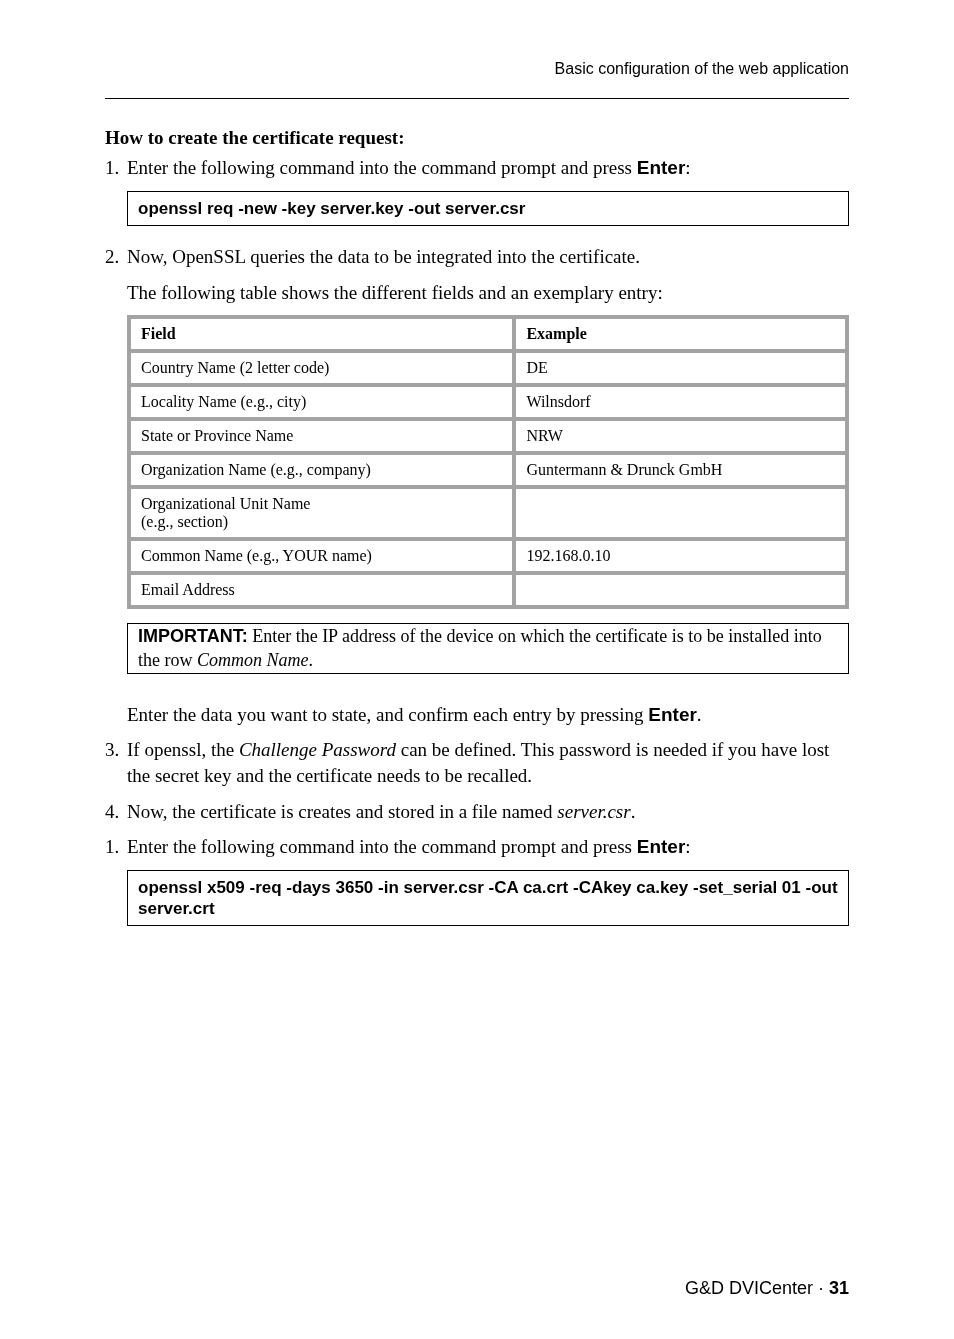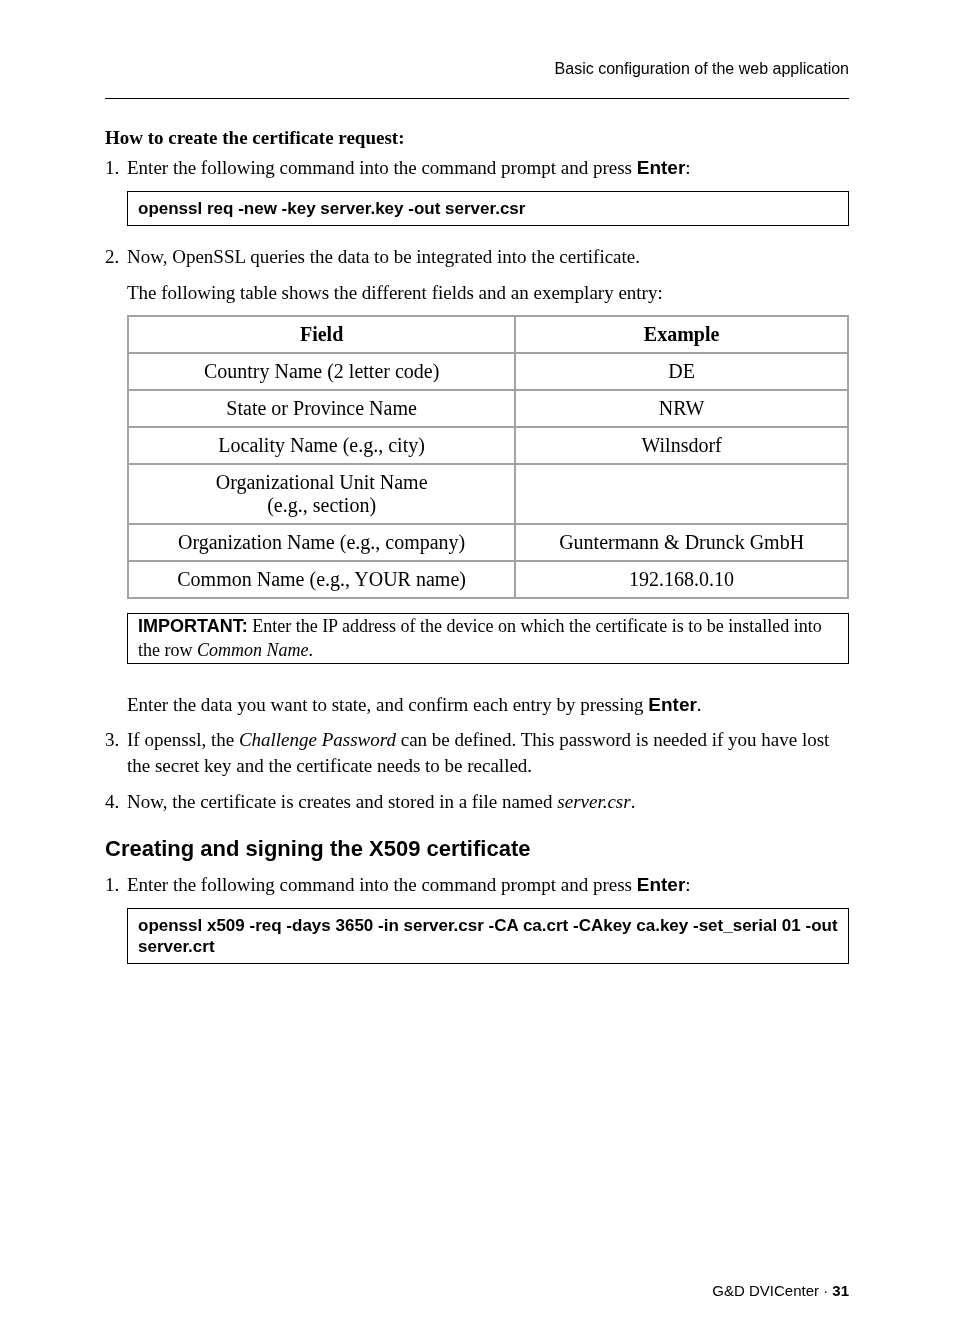--- a/index.html
+++ b/index.html
@@ -59,24 +59,24 @@
     font-size: 19px;
     margin-bottom: 10px;
     line-height: 1.35;
   }
   table.fields {
     border-collapse: collapse;
     width: calc(100% - 22px);
     margin: 10px 0 14px 22px;
   }
   table.fields th, table.fields td {
-    border: 2px solid #a3a3a3;
+    border: 4px solid #a3a3a3;
     padding: 6px 10px;
-    font-size: 20px;
-    text-align: center;
+    font-size: 16px;
+    text-align: left;
     vertical-align: top;
   }
   table.fields th {
     font-weight: bold;
   }
   .important-box {
     border: 1.5px solid #000;
     padding: 0 10px;
     margin: 10px 0 28px 22px;
     font-size: 18px;
@@ -93,21 +93,21 @@
     font-family: Arial, Helvetica, sans-serif;
     font-weight: bold;
     font-size: 22px;
     margin: 22px 0 10px 0;
   }
   .footer {
     position: absolute;
     bottom: 40px;
     right: 105px;
     font-family: Arial, Helvetica, sans-serif;
-    font-size: 15px;
+    font-size: 18px;
     text-align: center;
   }
   .footer .pg {
     font-weight: bold;
   }
 </style>
 </head>
 <body>
 
 <div class="page">
@@ -134,60 +134,63 @@
         <th>Field</th>
         <th>Example</th>
       </tr>
     </thead>
     <tbody>
       <tr>
         <td>Country Name (2 letter code)</td>
         <td>DE</td>
       </tr>
       <tr>
+        <td>Locality Name (e.g., city)</td>
+        <td>Wilnsdorf</td>
+      </tr>
+      <tr>
         <td>State or Province Name</td>
         <td>NRW</td>
       </tr>
       <tr>
-        <td>Locality Name (e.g., city)</td>
-        <td>Wilnsdorf</td>
+        <td>Organization Name (e.g., company)</td>
+        <td>Guntermann &amp; Drunck GmbH</td>
       </tr>
       <tr>
         <td style="white-space:pre-line">Organizational Unit Name
 (e.g., section)</td>
         <td></td>
       </tr>
       <tr>
-        <td>Organization Name (e.g., company)</td>
-        <td>Guntermann &amp; Drunck GmbH</td>
-      </tr>
-      <tr>
         <td>Common Name (e.g., YOUR name)</td>
         <td>192.168.0.10</td>
+      </tr>
+      <tr>
+        <td>Email Address</td>
+        <td></td>
       </tr>
     </tbody>
   </table>
 
   <div class="important-box">
     <span class="important-label">IMPORTANT:</span><span> Enter the IP address of the device on which the certificate is to be installed into the row </span><span class="italic">Common Name</span><span>.</span>
   </div>
 
   <div class="indent-block">
     <span>Enter the data you want to state, and confirm each entry by pressing </span><span class="key">Enter</span><span>.</span>
   </div>
 
   <p class="numbered">
     <span class="num">3.</span><span>If openssl, the </span><span class="italic">Challenge Password</span><span> can be defined. This password is needed if you have lost the secret key and the certificate needs to be recalled.</span>
   </p>
 
   <p class="numbered">
     <span class="num">4.</span><span>Now, the certificate is creates and stored in a file named </span><span class="italic">server.csr</span><span>.</span>
   </p>
 
-  <h2 class="subhead">Creating and signing the X509 certificate</h2>
 
   <p class="numbered">
     <span class="num">1.</span><span>Enter the following command into the command prompt and press </span><span class="key">Enter</span><span>:</span>
   </p>
 
   <div class="codebox">openssl x509 -req -days 3650 -in server.csr -CA ca.crt -CAkey ca.key -set_serial 01 -out server.crt</div>
 
 
   <div class="footer">
     <span>G&amp;D DVICenter · </span><span class="pg">31</span>

